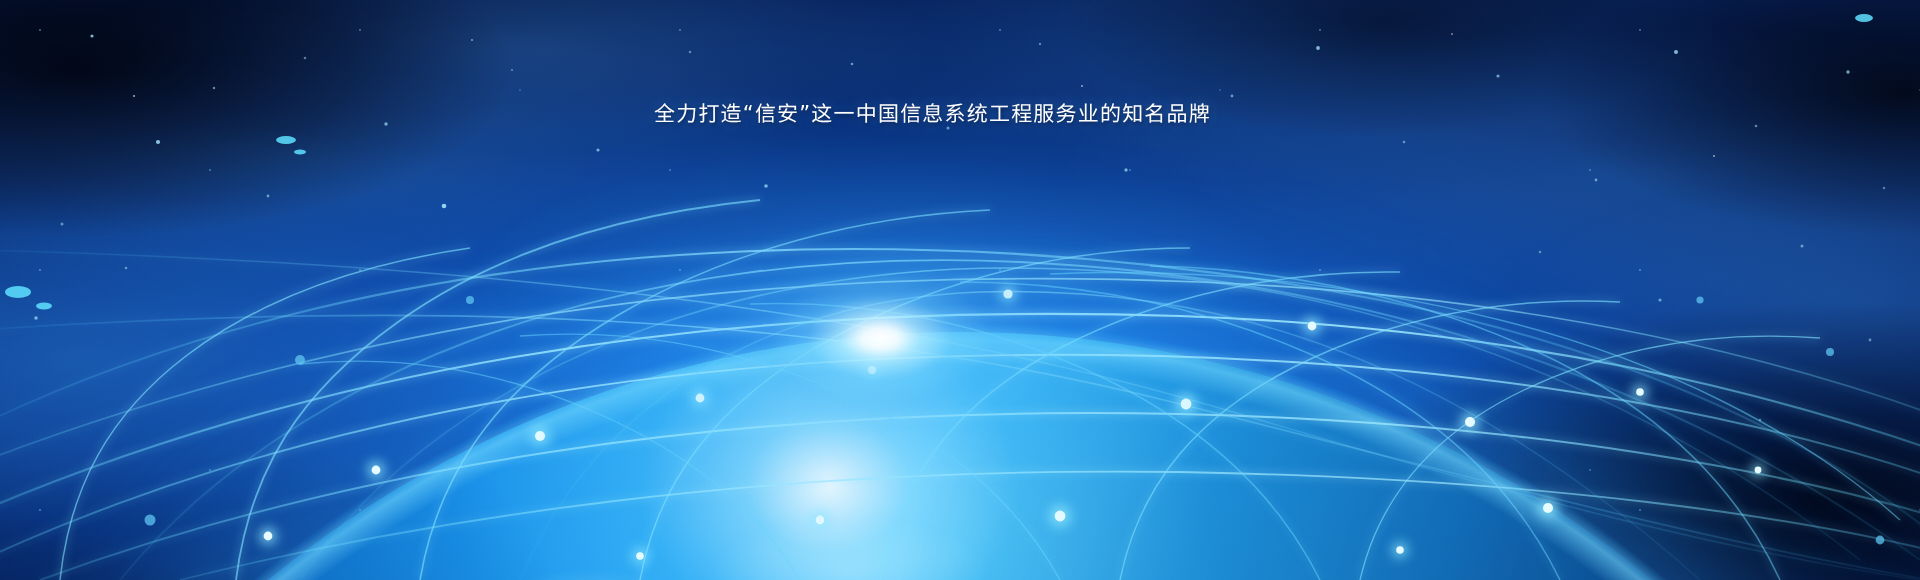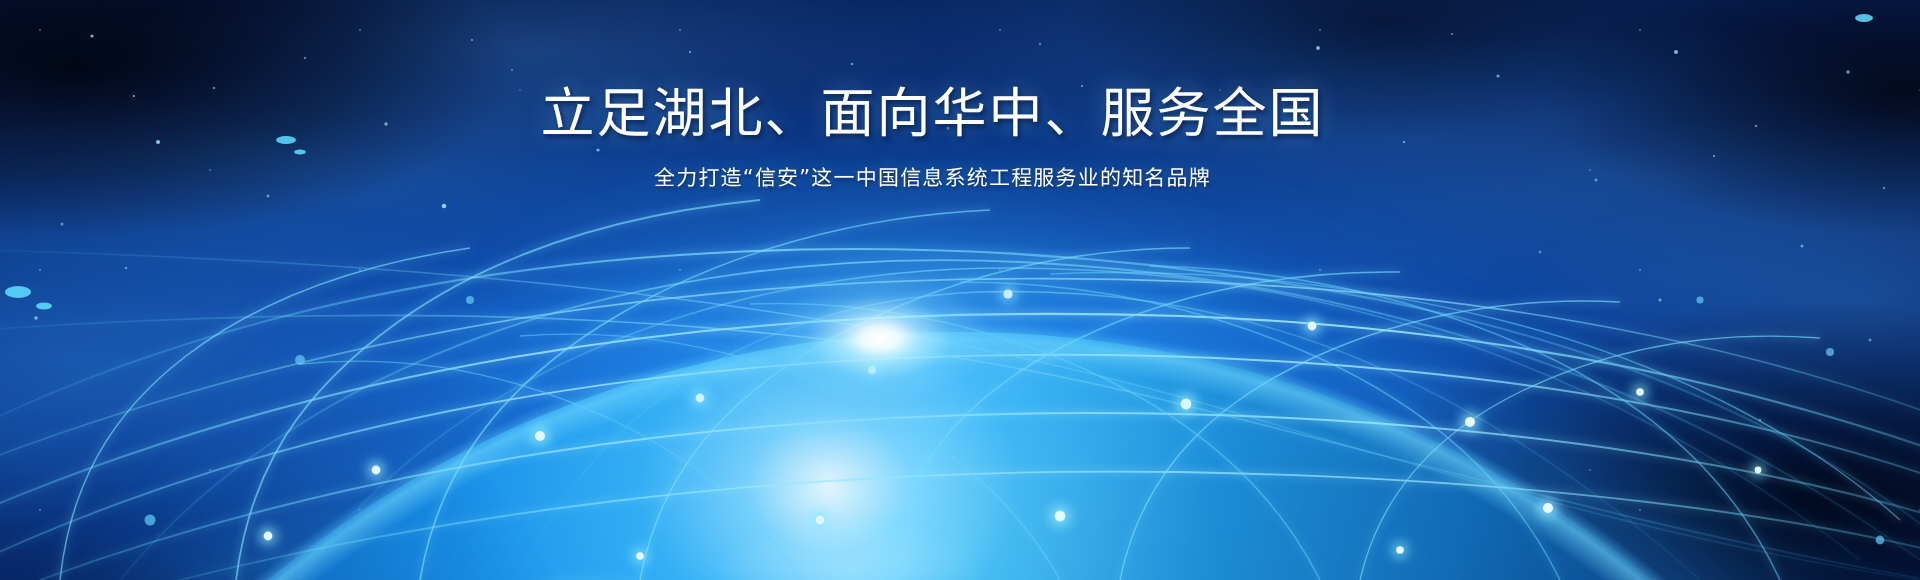--- a/index.html
+++ b/index.html
@@ -354,17 +354,16 @@
       </g>
     </svg>
   </div>
 
   <div id="globe-hotglow"></div>
   <div id="globe-hotspot"></div>
 
   <div class="layer" id="vignette"></div>
 
   <div id="headline-block">
-    <h1 id="headline">立足湖北、面向华中、服务全国</h1>
     <p id="subheadline">全力打造“信安”这一中国信息系统工程服务业的知名品牌</p>
   </div>
 
 </div>
 
 </body></html>

